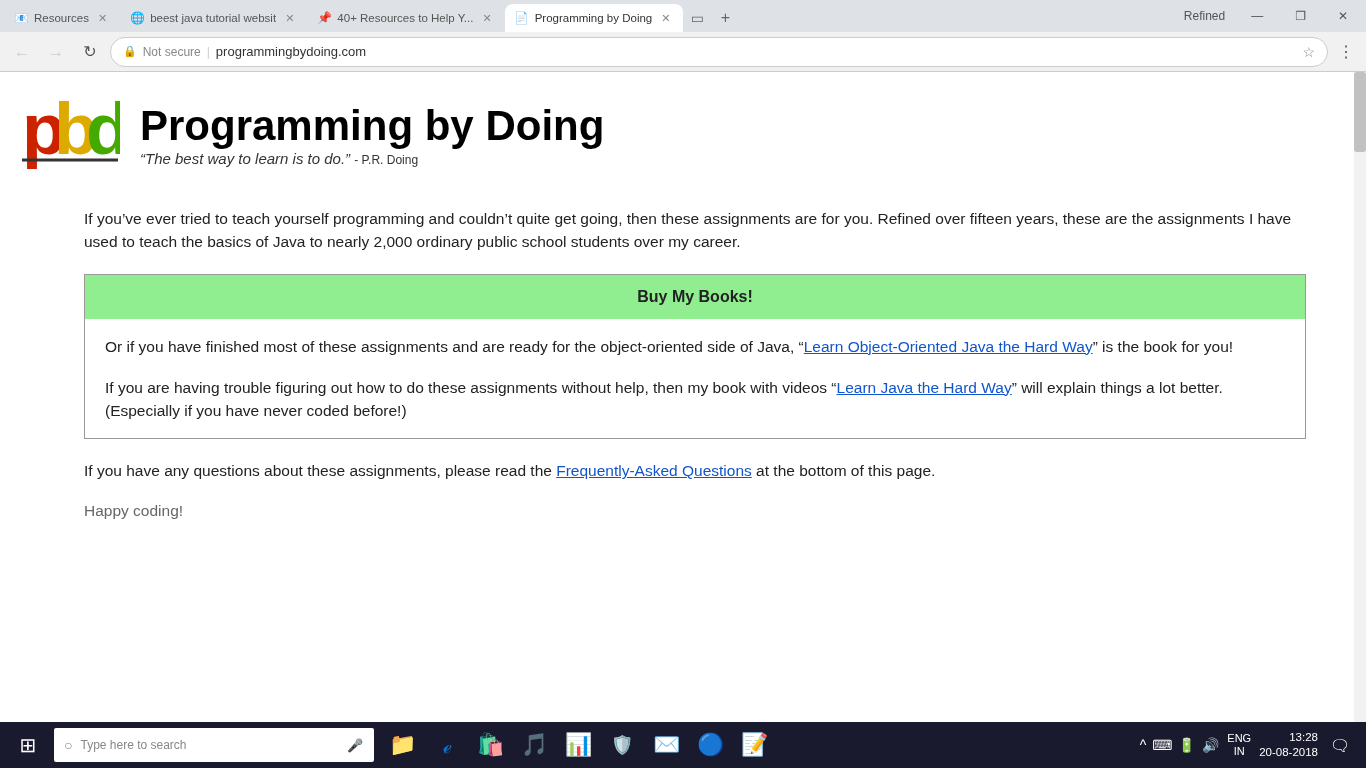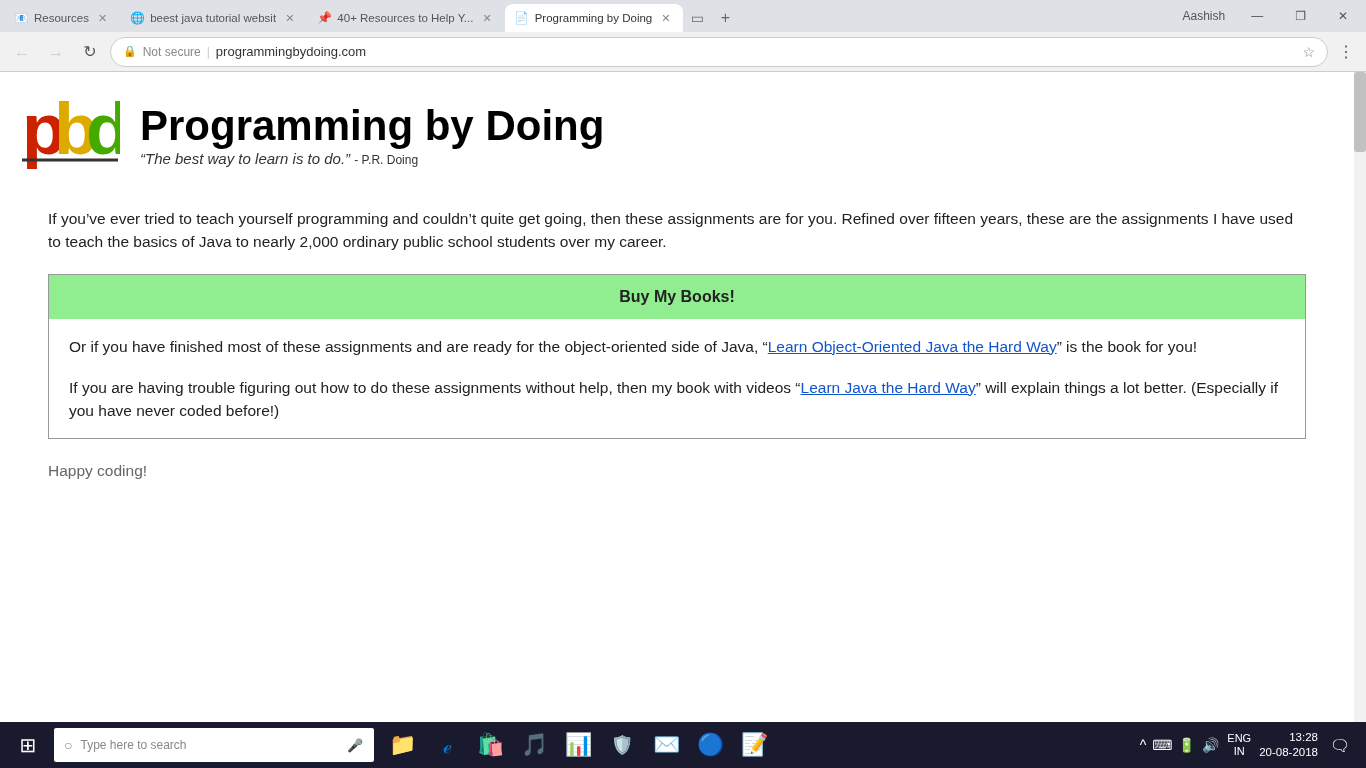--- a/index.html
+++ b/index.html
@@ -55,21 +55,21 @@
 
     .site-header {
       display: flex; align-items: center; padding: 20px 30px 10px 20px; gap: 20px;
     }
     .logo-box { display: flex; align-items: center; }
     .site-title-wrap { display: flex; flex-direction: column; }
     .site-title { font-size: 42px; font-weight: bold; color: #000; font-family: Arial, sans-serif; }
     .site-quote { font-size: 15px; color: #333; font-style: italic; }
     .site-quote-attr { font-size: 12px; font-style: normal; }
 
-    .page-body { padding: 20px 60px 20px 48px; font-size: 15.5px; color: #222; line-height: 1.5; }
+    .page-body { padding: 20px 60px 20px 84px; font-size: 15.5px; color: #222; line-height: 1.5; }
 
     .intro-para { margin-bottom: 20px; }
 
     .buy-books-box {
       border: 1px solid #999; margin: 10px 0 20px 0;
     }
     .buy-books-header {
       background: #90ee90; text-align: center; padding: 10px;
       font-weight: bold; font-size: 16px;
     }
@@ -153,21 +153,21 @@
 
       <div class="tab active">
         <span class="tab-favicon" style="font-size:12px;">📄</span>
         <span class="tab-label">Programming by Doing</span>
         <span class="tab-close">✕</span>
       </div>
 
       <div style="width:28px;height:28px;display:flex;align-items:center;justify-content:center;color:#666;font-size:14px;cursor:pointer;">▭</div>
       <div class="new-tab-btn">+</div>
     </div>
-    <span class="user-name">Aashish</span>
+    <span class="user-name">Refined</span>
     <div class="window-controls">
       <div class="win-ctrl">—</div>
       <div class="win-ctrl">❐</div>
       <div class="win-ctrl close">✕</div>
     </div>
   </div>
 
   <div class="address-bar">
     <div class="nav-btn disabled">←</div>
     <div class="nav-btn disabled">→</div>
@@ -216,20 +216,23 @@
       <div class="buy-books-body">
         <p class="buy-books-para">
           <span>Or if you have finished most of these assignments and are ready for the object-oriented side of Java, “</span><a href="#">Learn Object-Oriented Java the Hard Way</a><span>” is the book for you!</span>
         </p>
         <p class="buy-books-para">
           <span>If you are having trouble figuring out how to do these assignments without help, then my book with videos “</span><a href="#">Learn Java the Hard Way</a><span>” will explain things a lot better. (Especially if you have never coded before!)</span>
         </p>
       </div>
     </div>
 
+    <p class="faq-para">
+      <span>If you have any questions about these assignments, please read the </span><a href="#">Frequently-Asked Questions</a><span> at the bottom of this page.</span>
+    </p>
     <p style="margin-top:16px;color:#666;">Happy coding!</p>
   </div>
 </div>
 
 <div class="scrollbar-track">
   <div class="scrollbar-thumb"></div>
 </div>
 
 <div class="taskbar">
 

